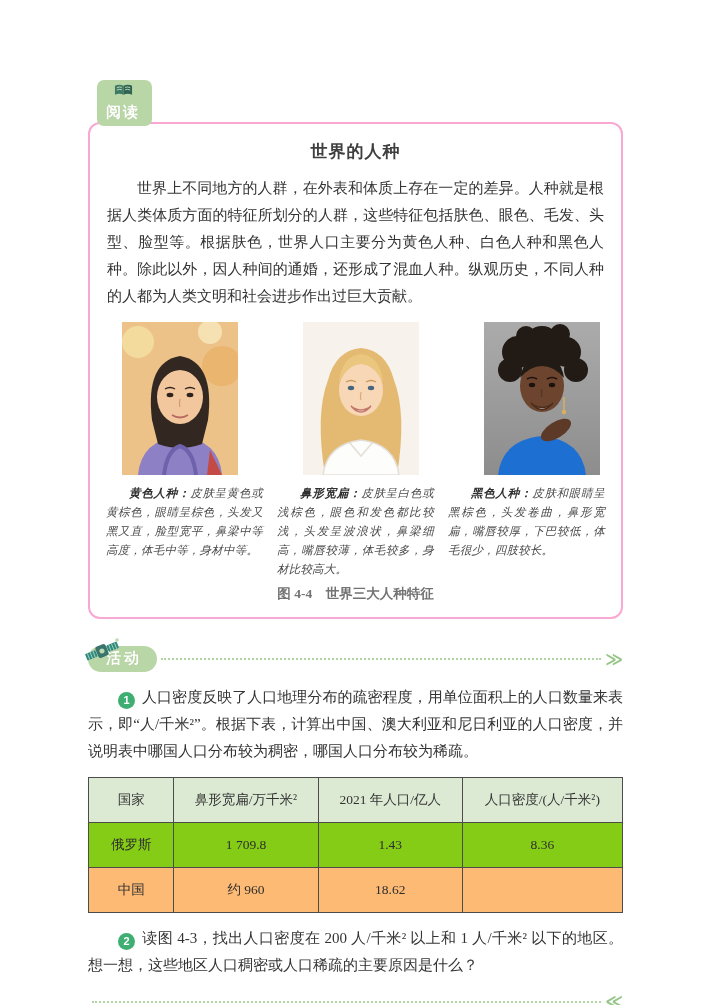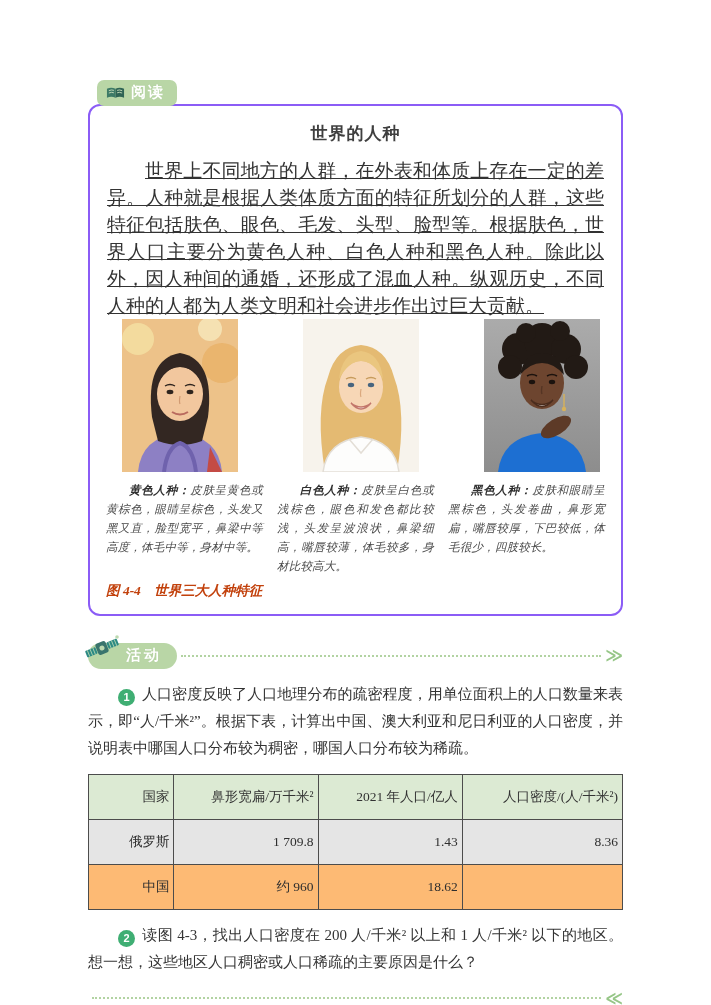--- a/index.html
+++ b/index.html
@@ -5,83 +5,83 @@
   * { margin:0; padding:0; box-sizing:border-box; }
   html,body { background:#ffffff; }
   .page {
     width:711px; height:1005px; margin:0 auto; background:#fff;
     padding:80px 88px 0; position:relative; overflow:hidden;
     font-family:"Liberation Serif","DejaVu Serif",serif; color:#343434;
   }
   
   .tab {
     display:inline-flex; align-items:center; background:#b9d6a6;
-    color:#fff; font-weight:bold; font-family:"Liberation Sans","DejaVu Sans",sans-serif;
+    color:#fff; font-weight:bold; font-family:"Liberation Sans","DejaVu Sans",sans-serif;flex-direction:column;
   }
   .reading-tab {
     position:relative; z-index:2; margin-left:9px; margin-bottom:-4px;
     padding:3px 12px 4px 9px; border-radius:7px; gap:6px;
     font-size:15px; letter-spacing:2px; text-shadow:0 0 1px #a5c791;
   }
   .reading-tab svg { display:block; }
   
   .reading-box {
-    border:2px solid #8b5cf6; border-radius:12px; padding:14px 16px 6px;
+    border:2px solid #f9a8d4; border-radius:12px; padding:14px 16px 6px;
     background:#fff; position:relative; z-index:1;
   }
   .box-title {
     text-align:center; font-size:17px; font-weight:600; color:#3f3f3f;
     letter-spacing:1px; margin:2px 0 12px;
     font-family:"Liberation Sans","DejaVu Sans",sans-serif;
   }
   .body-text {
-    font-size:19px; line-height:27px; color:#333; text-align:justify;
-    text-indent:2em; margin:0 1px 0;text-decoration:underline;
+    font-size:15px; line-height:27px; color:#333; text-align:justify;
+    text-indent:2em; margin:0 1px 12px;
   }
   .photos { display:flex; justify-content:space-between; padding:0 5px 0 16px; margin-bottom:9px; }
   .photo { width:116px; height:153px; }
   .photo svg { display:block; width:116px; height:153px; }
   .captions { display:flex; gap:14px; margin-bottom:4px;font-style:italic; }
   .caption {
     flex:1; font-size:11.5px; line-height:19px; color:#4a4a4a;
     text-align:justify; text-indent:2em; letter-spacing:0.2px;
   }
   .caption b { color:#303030; }
   .figure-caption {
-    font-size:13.5px; font-weight:bold; color:#c2410c; margin:6px 0 8px;font-style:italic;
+    text-align:center; font-size:13.5px; font-weight:bold; color:#737373; margin:6px 0 8px;
   }
   
   .activity-header { display:flex; align-items:center; margin-top:27px; }
   .activity-tab {
-    position:relative; padding:3px 15px 4px 38px; border-radius:14px;
+    position:relative; padding:3px 15px 4px 18px; border-radius:14px;
     font-size:15px; letter-spacing:3px; text-shadow:0 0 1px #a5c791;align-items:center;
   }
   .sat-icon { position:absolute; left:-7px; top:-11px; width:42px; height:31px; }
   .leader { flex:1; height:2px; border-bottom:2px dotted #b2d3a2; margin:0 4px; }
   .chev { color:#96c687; font-size:17px; font-weight:bold; line-height:1; font-family:"DejaVu Sans",sans-serif; }
   .activity-item {
     font-size:15px; line-height:27px; color:#333; text-align:justify;
     text-indent:2em; margin-top:12px;
   }
   .num-badge {
     display:inline-block; width:17px; height:17px; border-radius:50%;
     background:#3fae73; color:#fff; font-size:11px; line-height:17px;
     text-align:center; text-indent:0; margin-right:7px; vertical-align:-2px;
     font-family:"Liberation Sans","DejaVu Sans",sans-serif; font-weight:bold;
   }
   
   table.data { width:100%; border-collapse:collapse; margin-top:12px; }
   table.data th, table.data td {
-    border:1px solid #4c4c4c; text-align:right; padding:13px 4px;
+    border:1px solid #4c4c4c; text-align:center; padding:13px 4px;
   }
   table.data th {
     background:#dcead3; font-size:13.5px; font-weight:normal; color:#333; height:30px;
   }
   table.data td { font-size:13.5px; color:#2e2e2e; height:28px; }
-  tr.row-a td { background:#e5e5e5; }
+  tr.row-a td { background:#84cc16; }
   tr.row-b td { background:#fdba74; }
   
   .bottom-leader { display:flex; align-items:center; margin-top:14px; }
 </style>
 </head>
 <body>
 
 <div class="page">
 
   <section>
@@ -161,21 +161,21 @@
             <path d="M47 81 Q58 90 69 81 Q58 94 47 81 Z" fill="#ffffff" stroke="#4a2c1d" stroke-width="1.4"></path>
             <path d="M80 75 L80 88" stroke="#d8b25a" stroke-width="1.4"></path>
               <circle cx="80" cy="90" r="2.2" fill="#d8b25a"></circle>
             <ellipse cx="72" cy="108" rx="17" ry="8" fill="#5d3a27" transform="rotate(-32 72 108)"></ellipse>
           </svg>
         </span>
       </div>
 
       <div class="captions">
         <p class="caption"><b>黄色人种：</b><span>皮肤呈黄色或黄棕色，眼睛呈棕色，头发又黑又直，脸型宽平，鼻梁中等高度，体毛中等，身材中等。</span></p>
-        <p class="caption"><b>白色人种：</b><span>皮肤呈白色或浅棕色，眼色和发色都比较浅，头发呈波浪状，鼻梁细高，嘴唇较薄，体毛较多，身材比较高大。</span></p>
+        <p class="caption"><b>鼻形宽扁：</b><span>皮肤呈白色或浅棕色，眼色和发色都比较浅，头发呈波浪状，鼻梁细高，嘴唇较薄，体毛较多，身材比较高大。</span></p>
         <p class="caption"><b>黑色人种：</b><span>皮肤和眼睛呈黑棕色，头发卷曲，鼻形宽扁，嘴唇较厚，下巴较低，体毛很少，四肢较长。</span></p>
       </div>
 
       <p class="figure-caption">图 4-4　世界三大人种特征</p>
     </div>
   </section>
 
   <section>
     <div class="activity-header">
       <div class="tab activity-tab">

